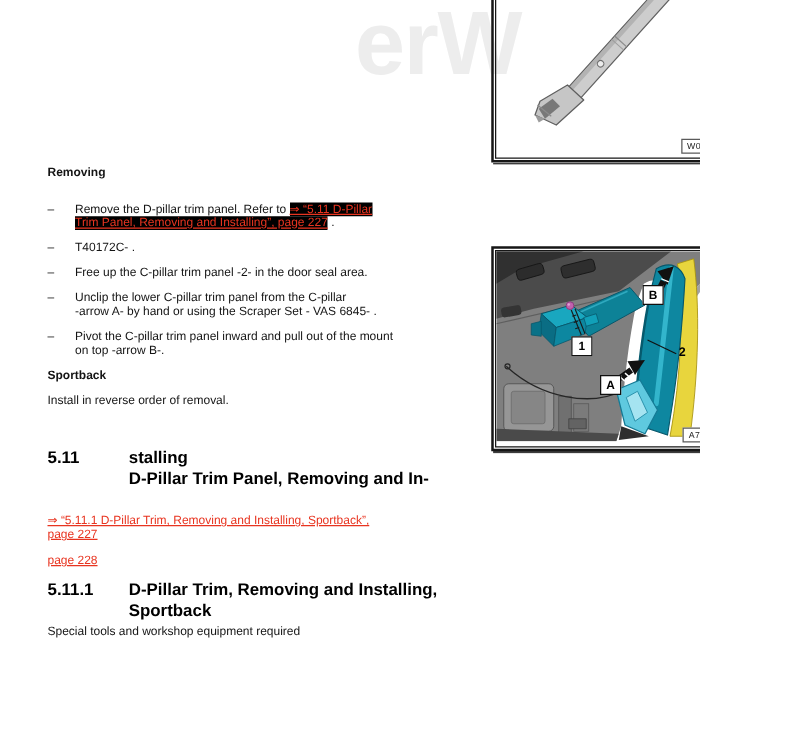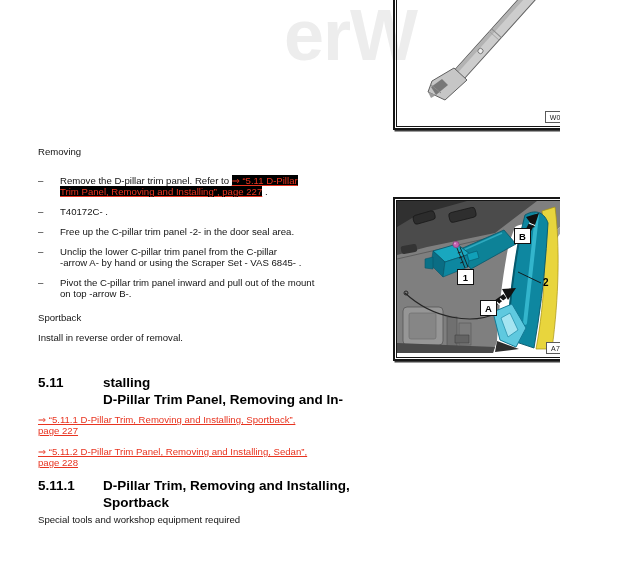--- a/index.html
+++ b/index.html
@@ -15,30 +15,30 @@
   .figinner svg{position:absolute;left:0;top:0;}
   .reflabel{position:absolute;right:3px;bottom:3px;background:#fff;border:1px solid #5a5a5a;
             font-size:7px;line-height:9px;padding:0.5px 4px;color:#222;letter-spacing:0.3px;z-index:3;}
   .callout{position:absolute;width:15px;height:14px;background:#fff;border:1.2px solid #101010;
            font-size:9.5px;font-weight:bold;color:#000;display:flex;align-items:center;
            justify-content:center;z-index:3;}
   .callout-plain{position:absolute;font-size:10px;font-weight:bold;color:#000;z-index:3;}
   
   .textcol{position:absolute;left:38px;top:133px;width:342px;z-index:2;
            font-size:9.6px;line-height:11px;}
-  .h3{font-weight:normal;margin:13px 0 9px 0;}
+  .h3{font-weight:bold;margin:0 0 9px 0;}
   .h3.first{margin-bottom:18px;}
   .bullet{display:flex;margin:0 0 9px 0;}
   .dash{width:22px;flex:none;}
   .btext{flex:1;}
   .ln{display:block;white-space:nowrap;}
   .para{margin:0;}
   .inlink{color:#e83420;text-decoration:underline;background:#000000;cursor:pointer;}
   .h2{display:flex;font-weight:bold;font-size:13.5px;line-height:16.5px;color:#000;}
-  .h2.s511{margin-top:32px;margin-bottom:6px;}
+  .h2.s511{margin-top:32px;margin-bottom:20px;}
   .h2.s5111{margin-top:3px;margin-bottom:3px;}
   .h2num{width:65px;flex:none;}
   .h2title{flex:1;}
   a.reflink{display:block;color:#e83420;margin:0 0 10px 0;cursor:pointer;}
   a.reflink .ln{text-decoration:underline;}
   .special{font-weight:normal;margin:0;}
 </style>
 </head>
 <body>
 
@@ -198,21 +198,20 @@
         <span class="ln">stalling</span>
         <span class="ln">D-Pillar Trim Panel, Removing and In-</span>
       </span>
     </div>
 
     <a class="reflink">
       <span class="ln">⇒ “5.11.1 D-Pillar Trim, Removing and Installing, Sportback”,</span>
       <span class="ln">page 227</span>
     </a>
     <a class="reflink">
-      <span class="ln">⇒ “5.11.2 D-Pillar Trim Panel, Removing and Installing, Sedan”,</span>
       <span class="ln">page 228</span>
     </a>
 
     <div class="h2 s5111">
       <span class="h2num">5.11.1</span>
       <span class="h2title">
         <span class="ln">D-Pillar Trim, Removing and Installing,</span>
         <span class="ln">Sportback</span>
       </span>
     </div>

